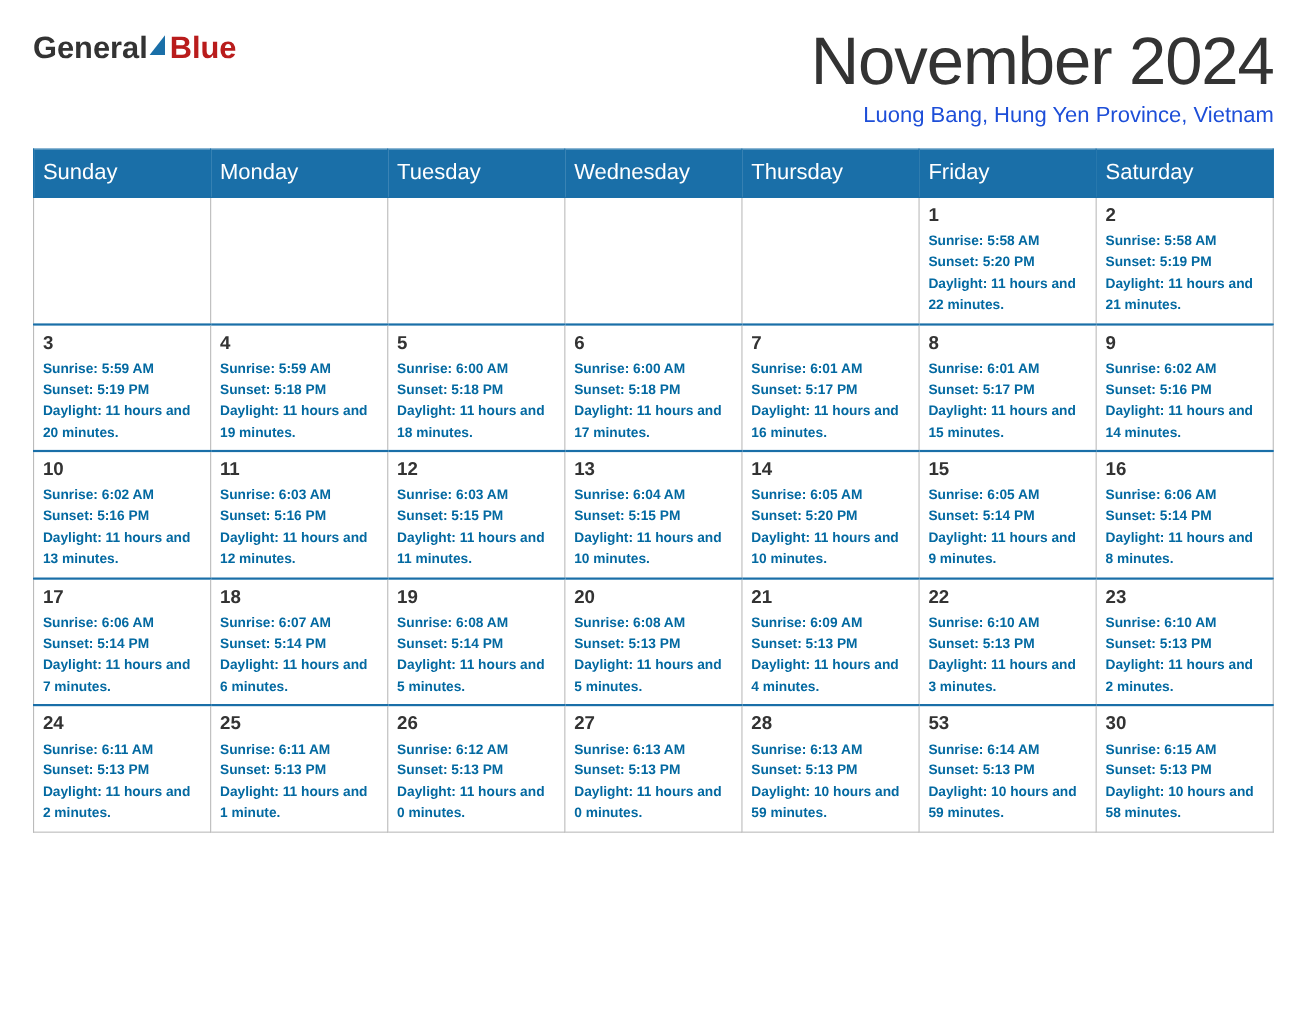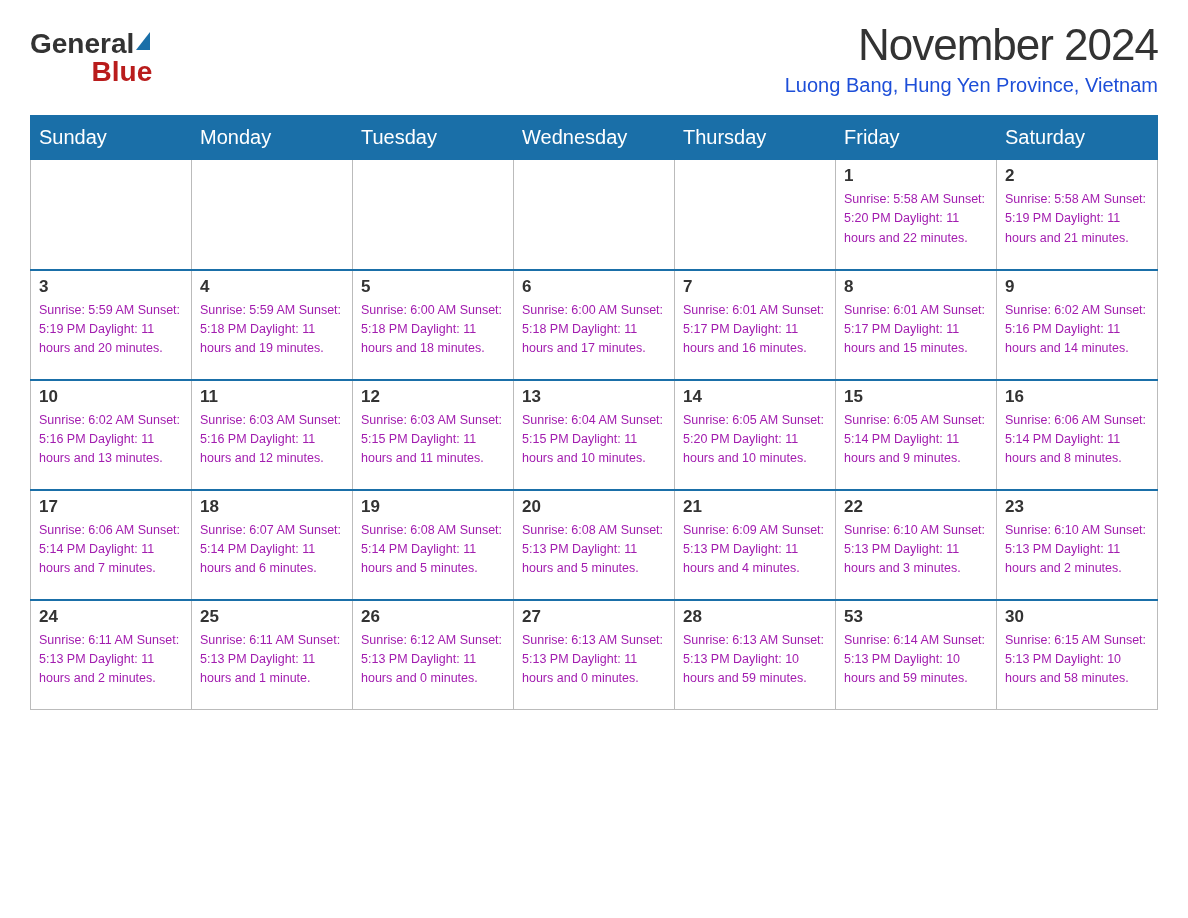--- a/index.html
+++ b/index.html
@@ -12,22 +12,22 @@
       padding: 20px 30px;
     }
     .header-area {
       display: flex;
       justify-content: space-between;
       align-items: flex-start;
       margin-bottom: 18px;
     }
     .logo-area {
       display: flex;
-      flex-direction: column;
-      align-items: flex-end;
+      flex-direction: row;
+      align-items: flex-start;
       padding-top: 10px;
     }
     .logo-text {
       display: flex;
       align-items: center;
       font-size: 28px;
       font-weight: bold;
       color: #333;
       line-height: 1;
     }
@@ -46,21 +46,21 @@
     }
     .logo-blue {
       color: #b91c1c;
       font-size: 28px;
       font-weight: bold;
     }
     .title-area {
       text-align: right;
     }
     .month-title {
-      font-size: 44px;
+      font-size: 61px;
       font-weight: normal;
       color: #333;
       letter-spacing: -1px;
     }
     .location-title {
       font-size: 20px;
       color: #1d4ed8;
       margin-top: 4px;
     }
     
@@ -87,22 +87,23 @@
       height: 110px;
     }
     .cell-day {
       font-size: 17px;
       font-weight: bold;
       color: #333;
       margin-bottom: 4px;
     }
     .cell-info {
       font-size: 12.5px;
-      color: #a21caf;
+      color: #0369a1;
       line-height: 1.55;
+      font-weight: bold;
     }
     .empty-cell {
       background: #fff;
     }
     .row-separator td {
       border-top: 2px solid #1a6fa8;
     }
   </style>
 </head>
 <body>

